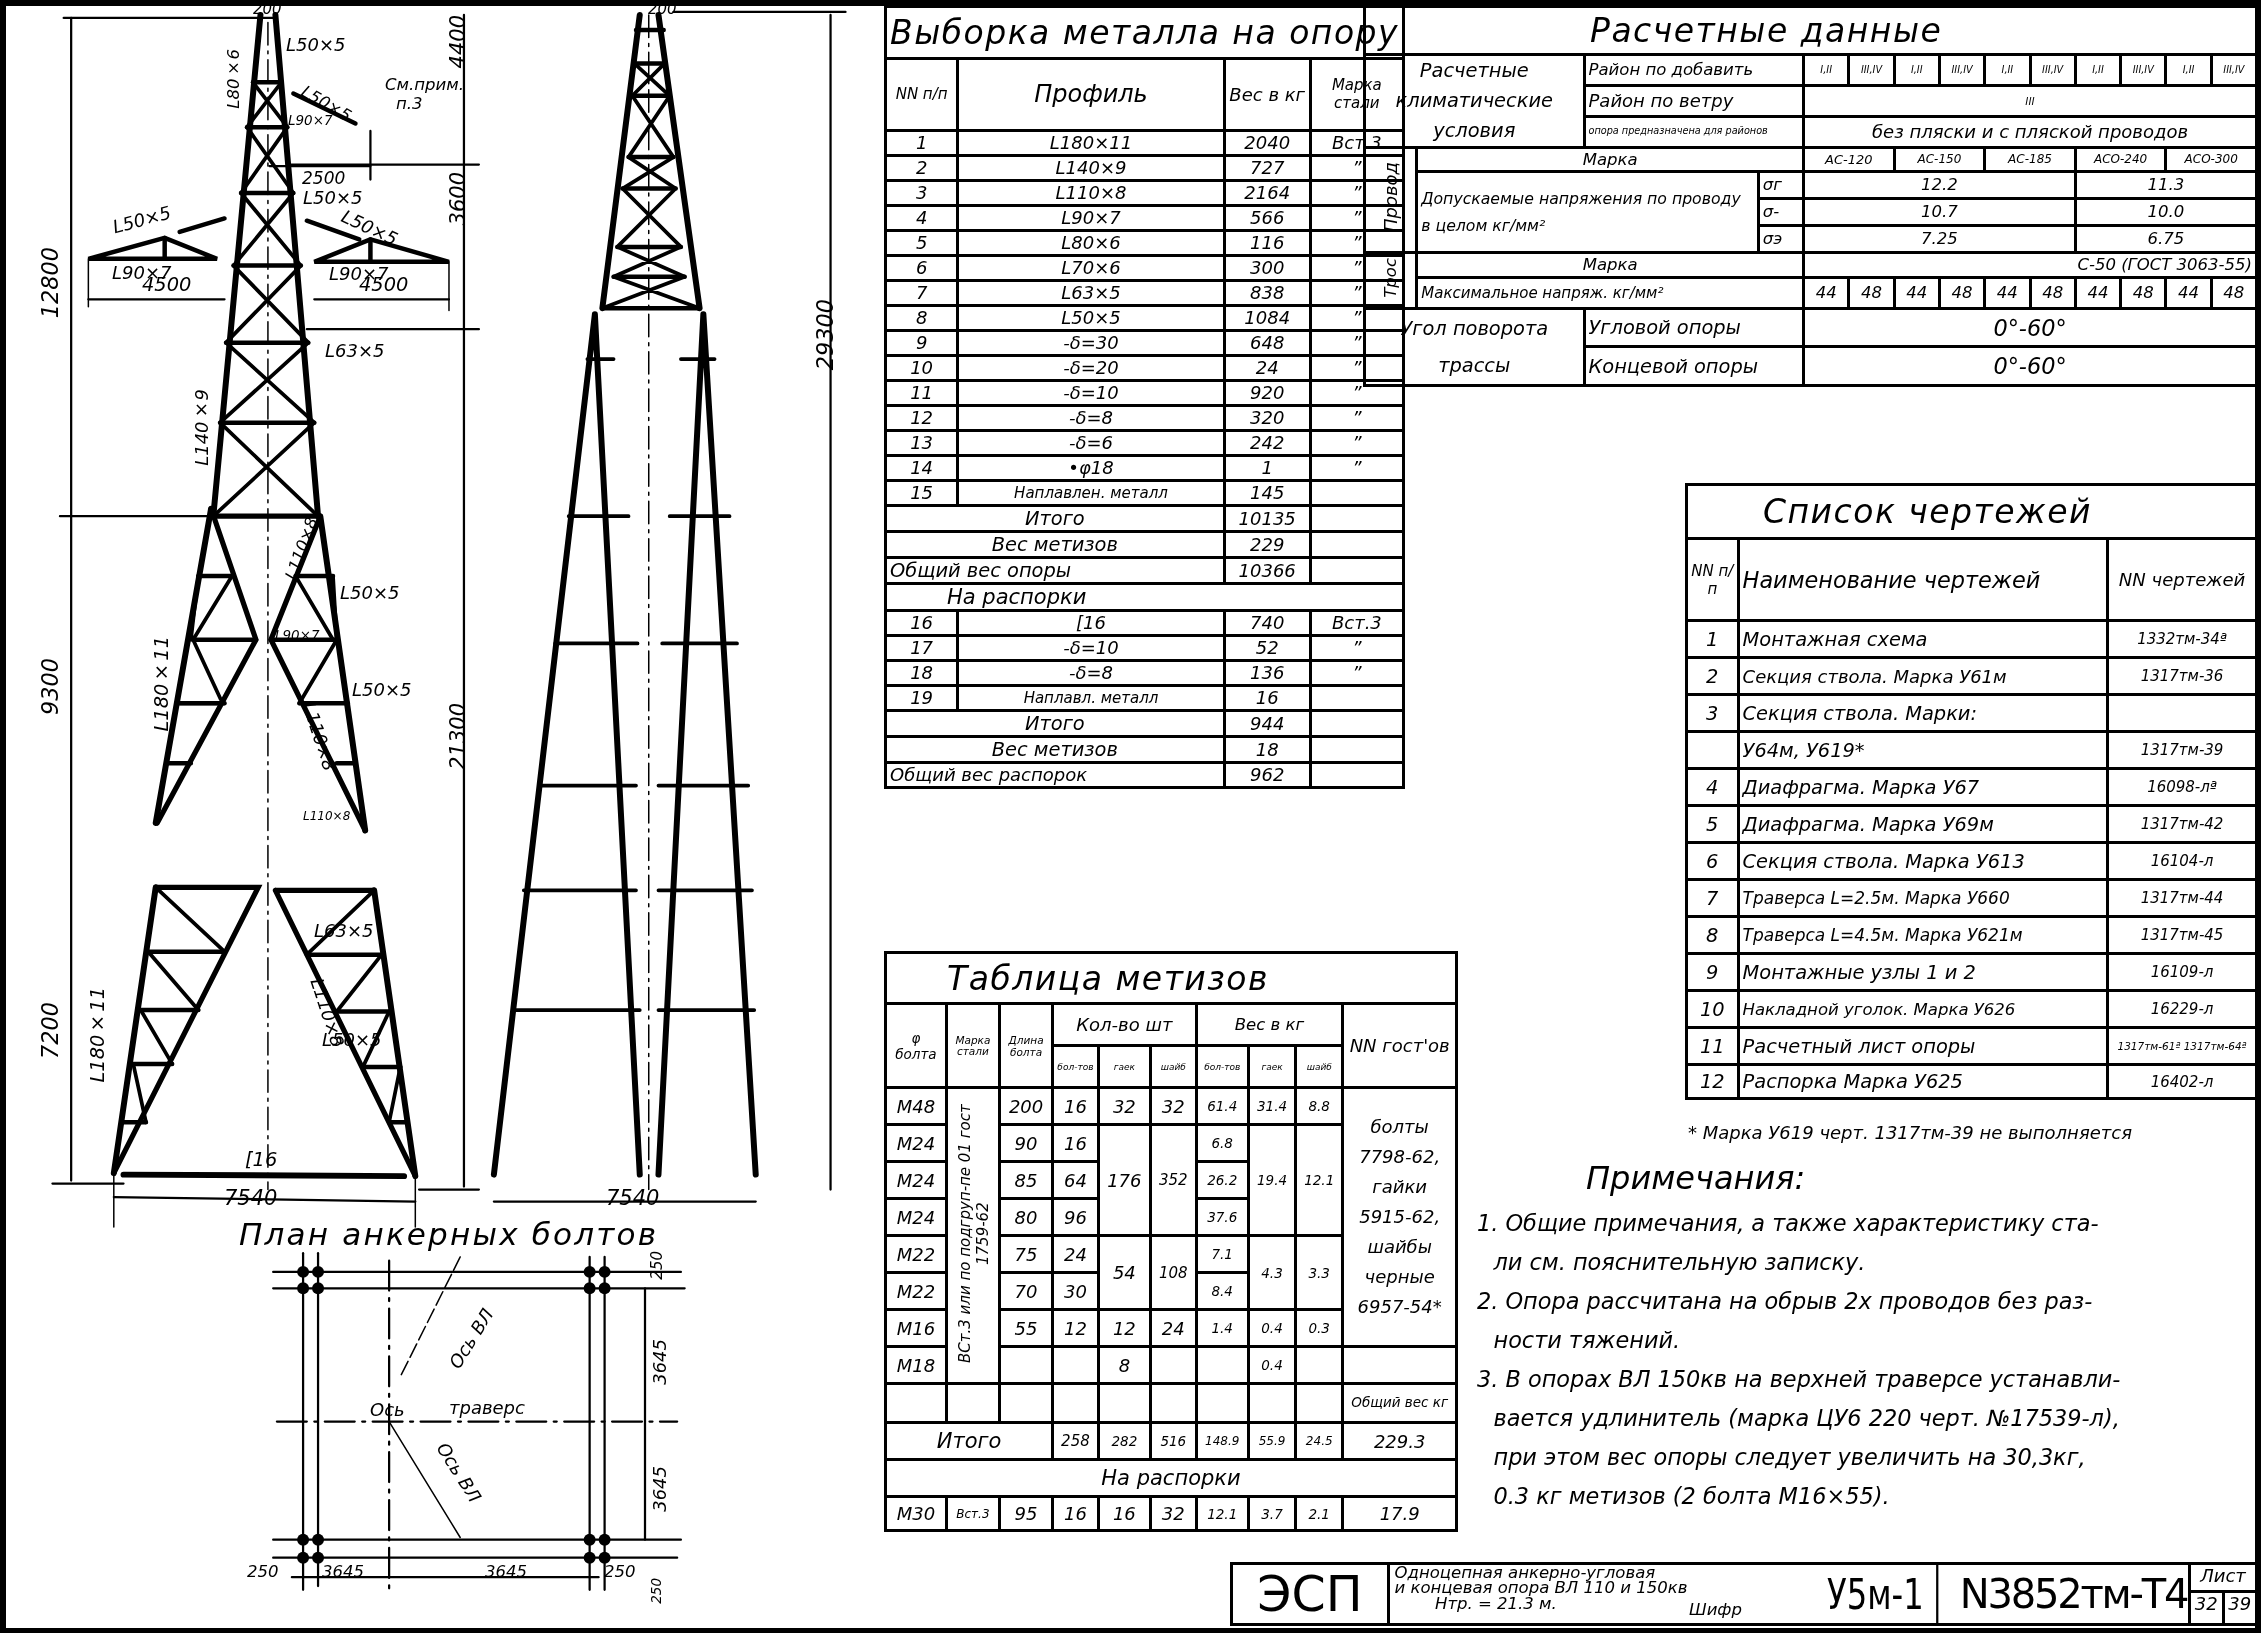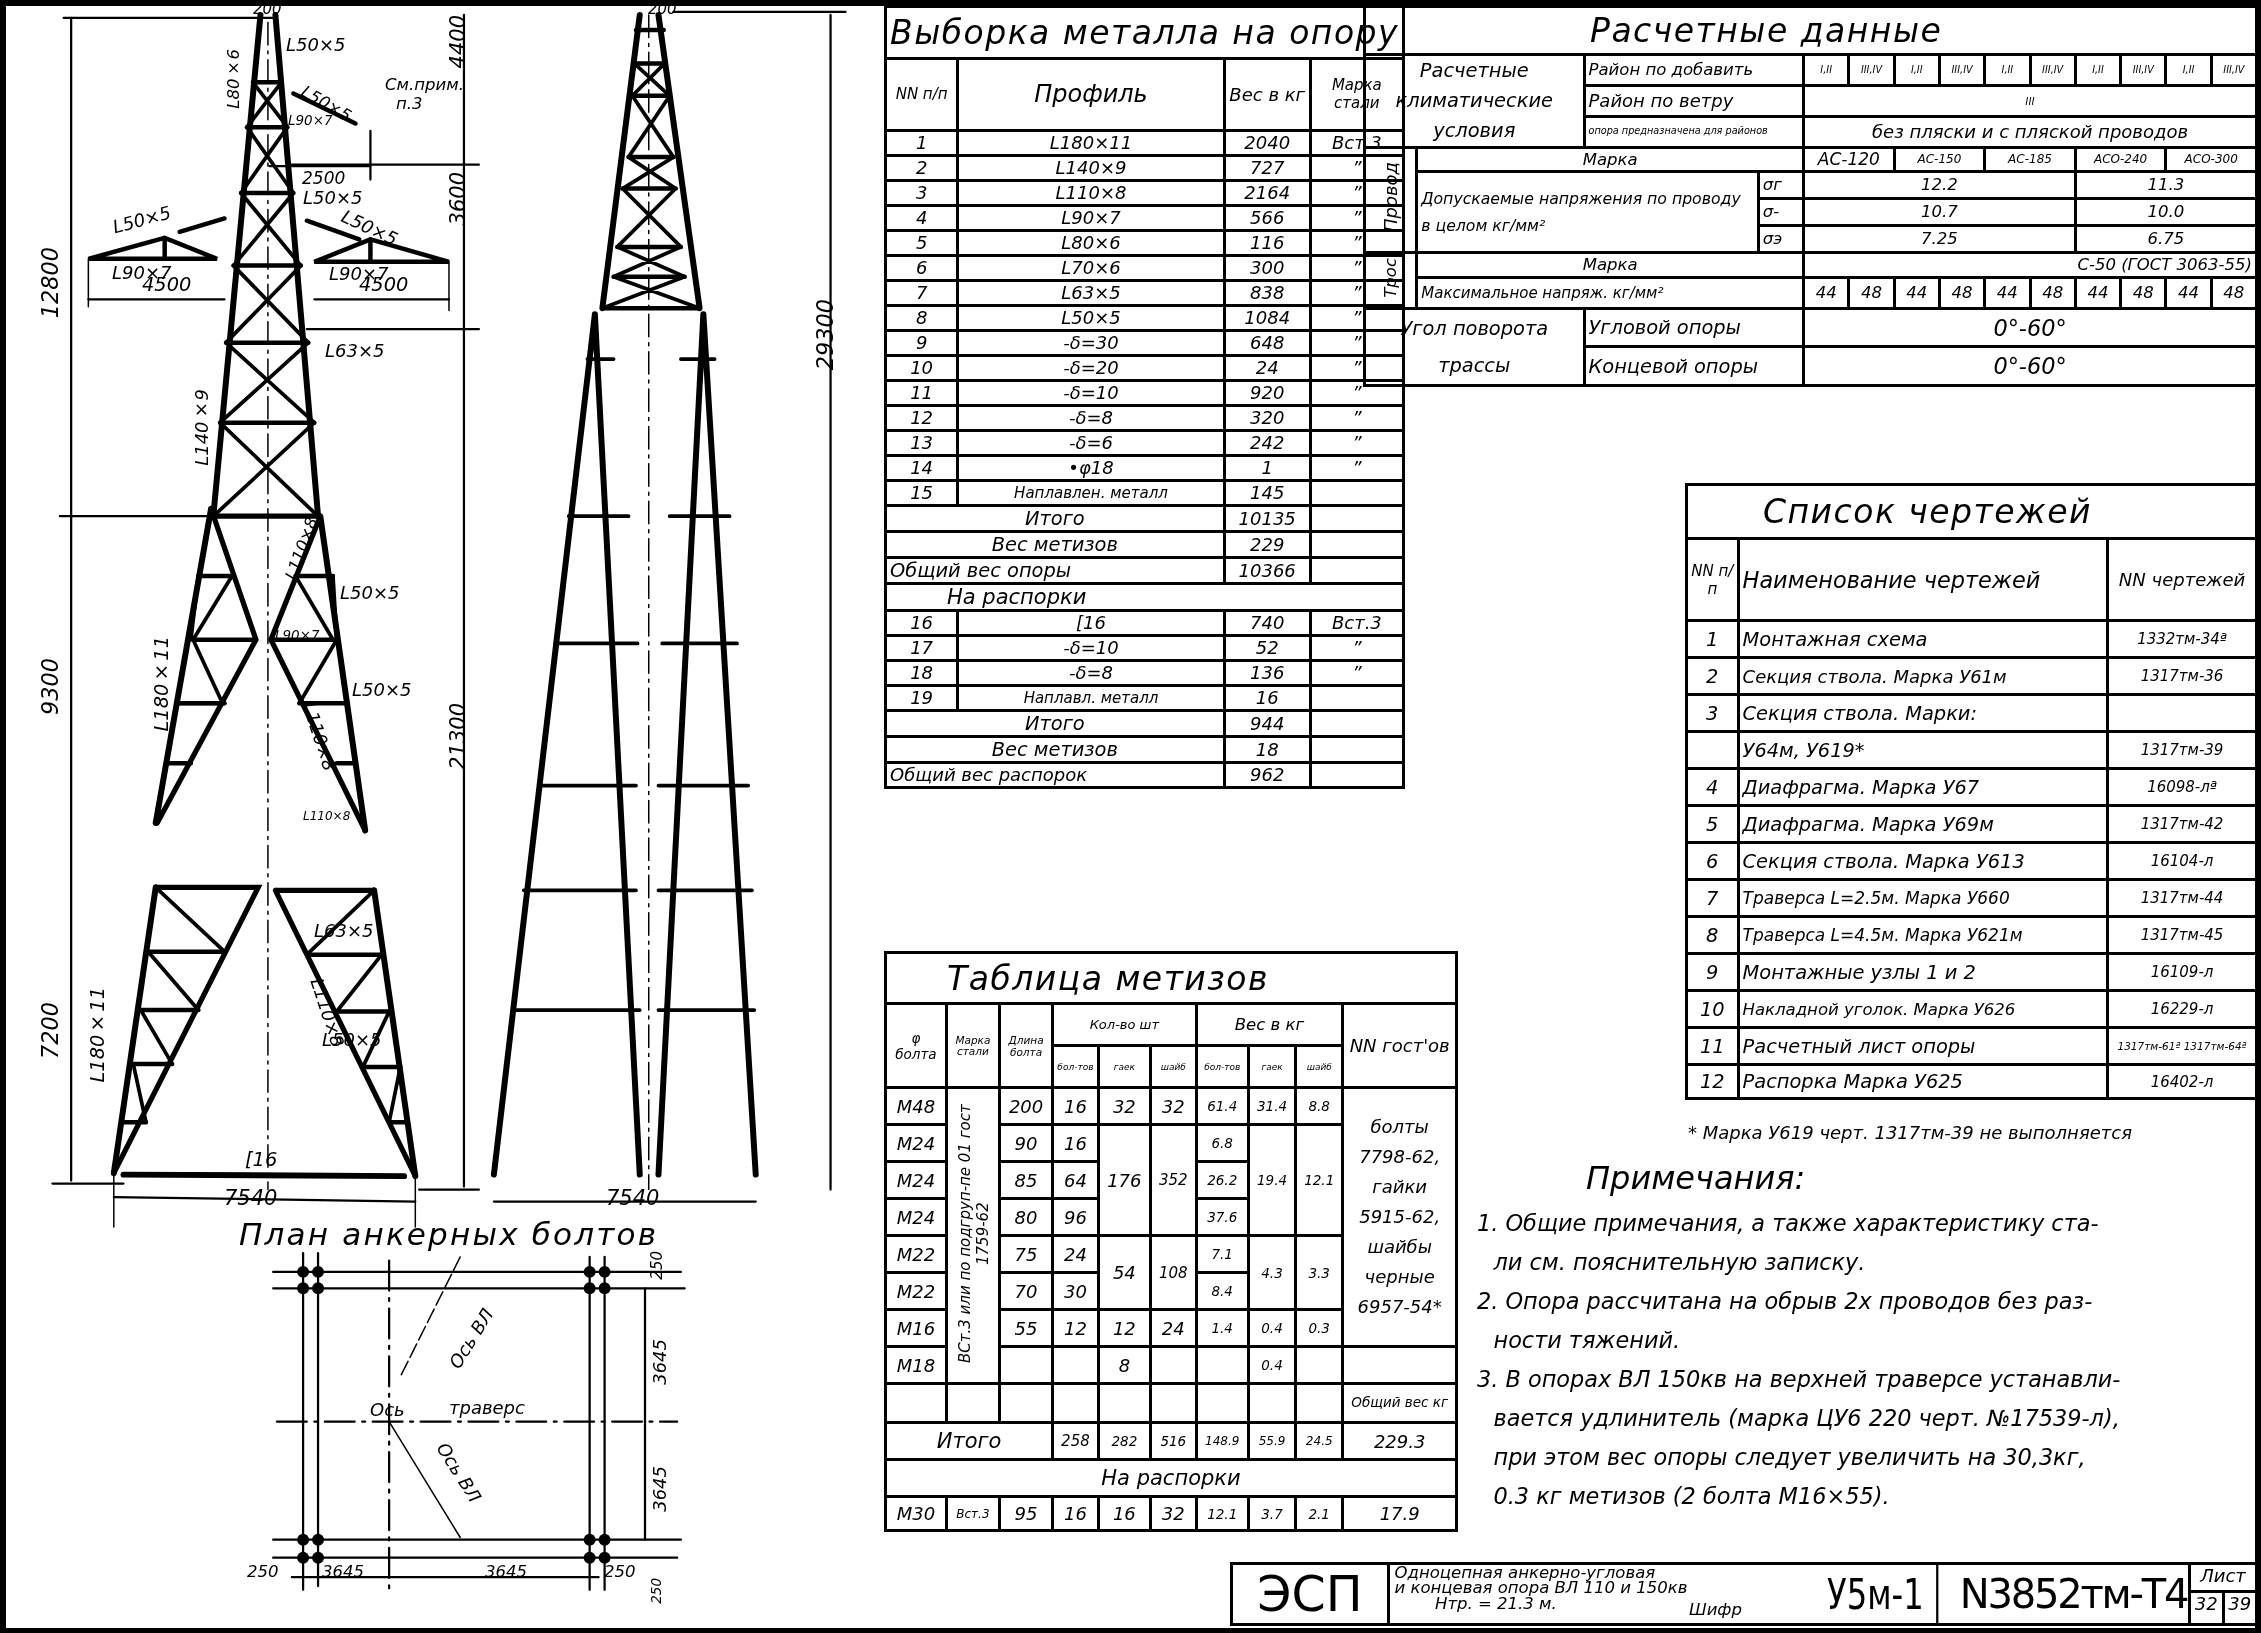--- a/index.html
+++ b/index.html
@@ -399,21 +399,21 @@
     <td colspan="2" class="left" style="font-size:18px">Район по ветру</td>
     <td colspan="10" style="font-size:10.5px">III</td>
   </tr>
   <tr style="height:30px">
     <td colspan="2" class="left" style="white-space:normal;font-size:9.7px;line-height:10.5px">опора предназначена для районов</td>
     <td colspan="10" style="font-size:18px">без пляски и с пляской проводов</td>
   </tr>
   <tr style="height:24px">
     <td rowspan="4"><span class="vtext" style="display:inline-block;font-size:18px">Провод</span></td>
     <td colspan="3" style="font-size:16.5px">Марка</td>
-    <td colspan="2" style="font-size:17px">АС-120</td>
+    <td colspan="2" style="font-size:13px">АС-120</td>
     <td colspan="2" style="font-size:12px">АС-150</td>
     <td colspan="2" style="font-size:12px">АС-185</td>
     <td colspan="2" style="font-size:12px">АСО-240</td>
     <td colspan="2" style="font-size:12px">АСО-300</td>
   </tr>
   <tr style="height:27px">
     <td colspan="2" rowspan="3" class="left" style="white-space:normal;font-size:15.7px;line-height:27px">Допускаемые напряжения по проводу в целом кг/мм²</td>
     <td class="left">σг</td>
     <td colspan="6">12.2</td>
     <td colspan="4">11.3</td>
@@ -568,21 +568,21 @@
       <col style="width:94px">
   </colgroup>
   <tbody>
       <tr style="height:51px">
         <td colspan="10" class="title-cell" style="text-align:left;padding-left:60px">Таблица метизов</td>
       </tr>
   <tr style="height:42px">
     <td rowspan="2" style="white-space:normal;font-size:13.5px">φ болта</td>
     <td rowspan="2" style="white-space:normal;font-size:10.5px;line-height:10.5px">Марка стали</td>
     <td rowspan="2" style="white-space:normal;font-size:10.5px">Длина болта</td>
-    <td colspan="3" style="font-size:13px">Кол-во шт</td>
+    <td colspan="3" style="font-size:18px">Кол-во шт</td>
     <td colspan="3" style="font-size:16.5px">Вес в кг</td>
     <td rowspan="2" style="white-space:normal;font-size:18px">NN гост'ов</td>
   </tr>
   <tr style="height:42px">
     <td style="font-size:9px;white-space:normal">бол-тов</td>
     <td style="font-size:9px">гаек</td>
     <td style="font-size:9px">шайб</td>
     <td style="font-size:9px;white-space:normal">бол-тов</td>
     <td style="font-size:9px">гаек</td>
     <td style="font-size:9px">шайб</td>

